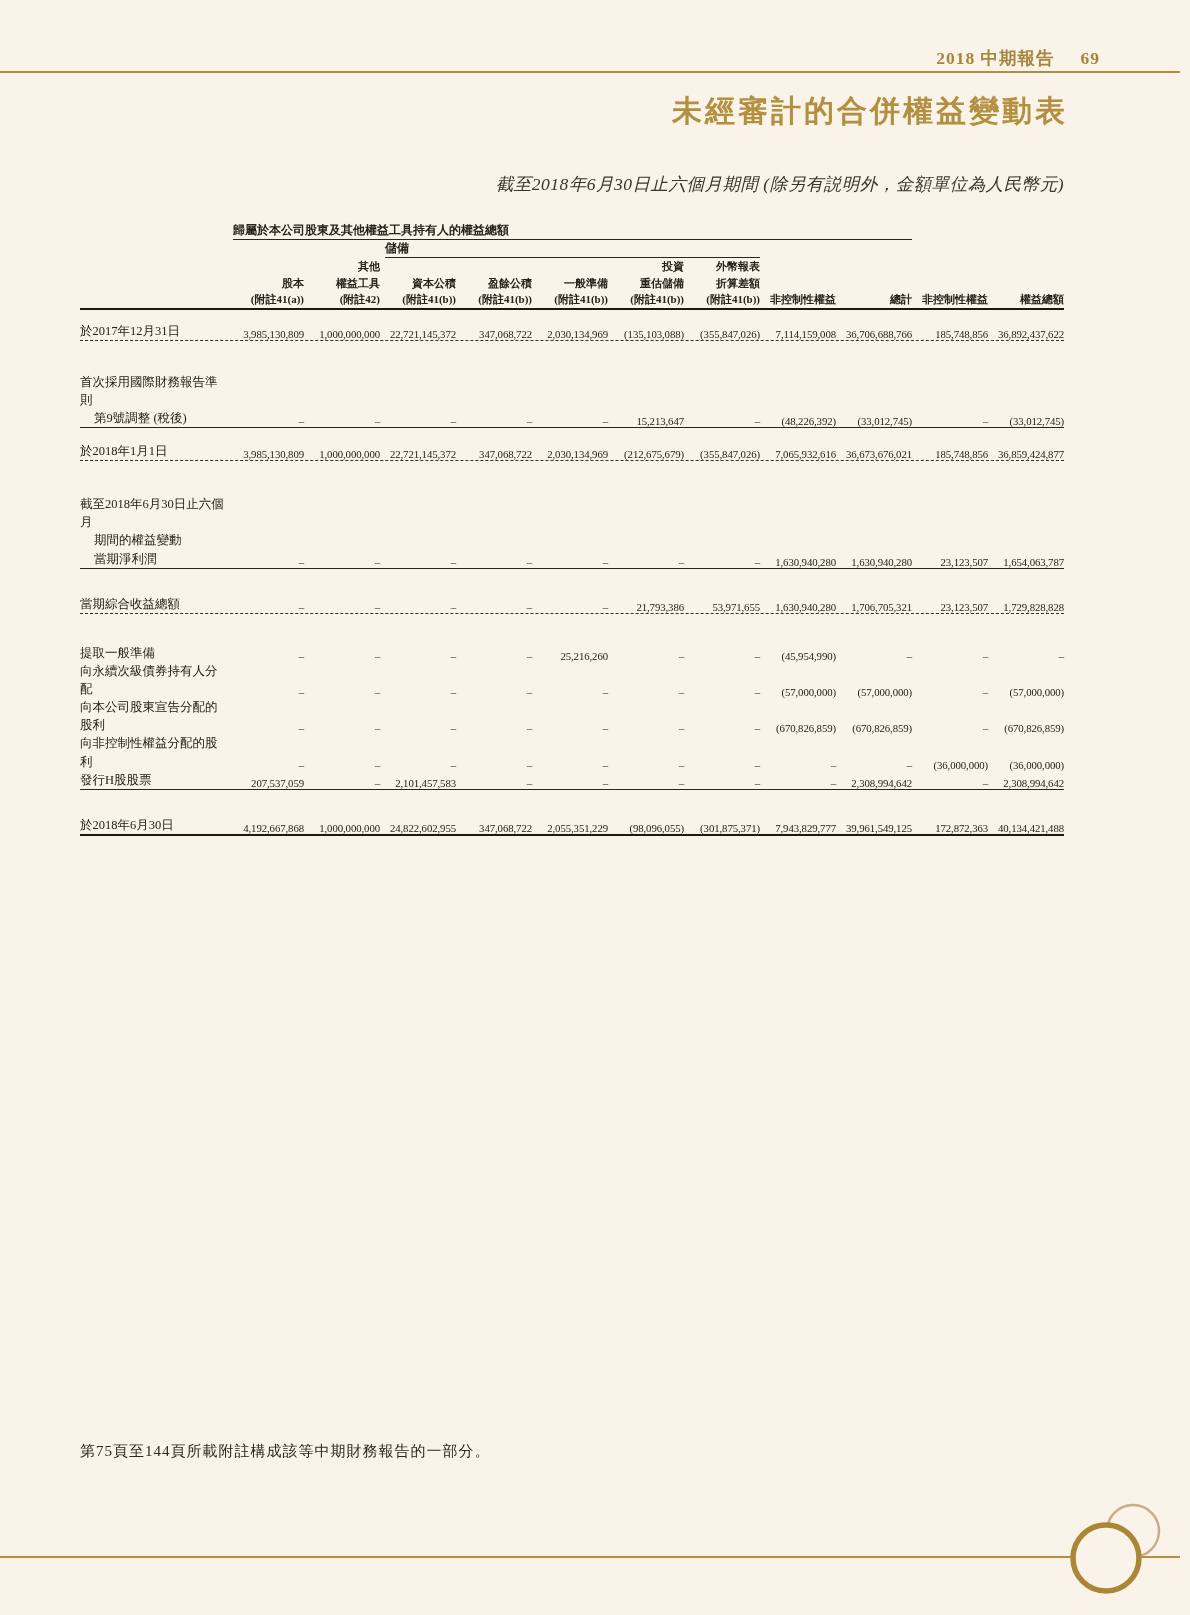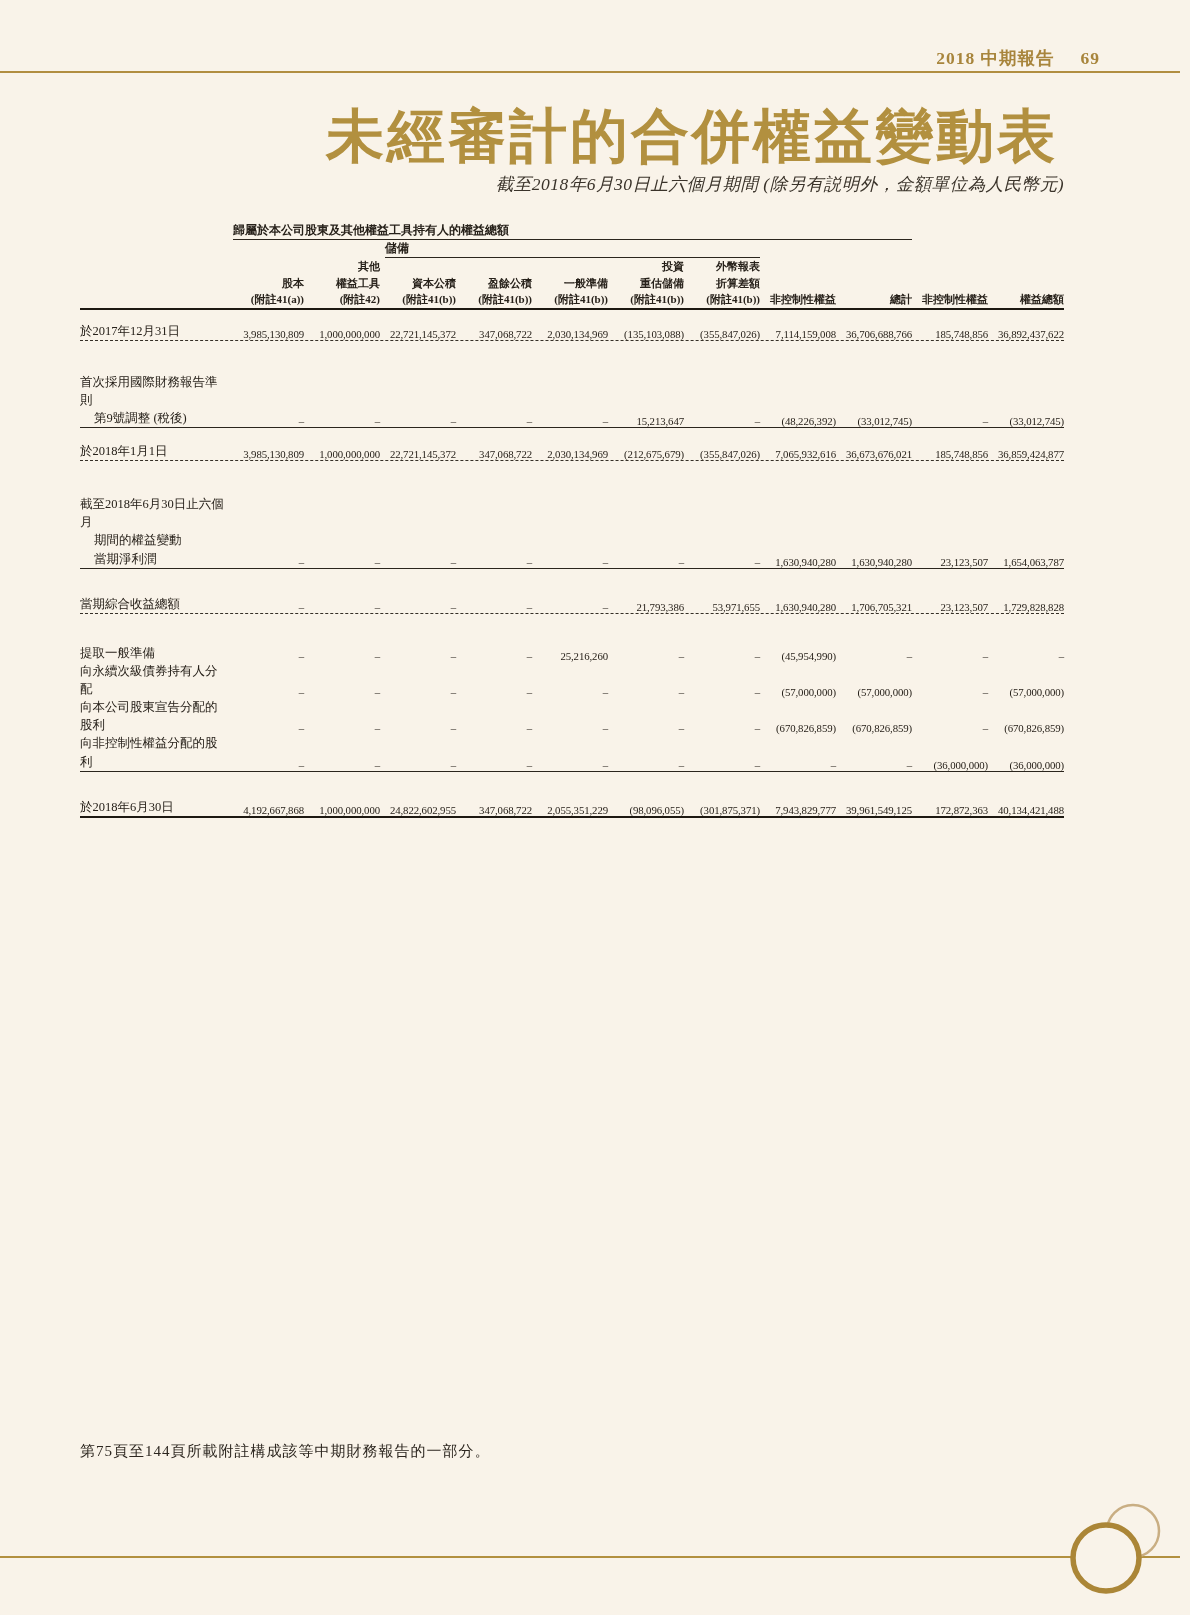--- a/index.html
+++ b/index.html
@@ -5,22 +5,22 @@
   html,body{margin:0;padding:0;background:#f9f3e9;}
   .page{position:relative;width:1180px;height:1615px;background:#f9f3e9;overflow:hidden;
         font-family:"Liberation Serif","DejaVu Serif",serif;color:#27211a;}
 
   
   .masthead{position:absolute;top:46px;right:80px;display:flex;align-items:baseline;gap:26px;
             color:#a8853c;font-weight:bold;font-size:17.5px;letter-spacing:1px;}
   .top-rule{position:absolute;top:71px;left:0;width:100%;height:2px;background:#b18e41;}
 
   
-  .title{position:absolute;top:94px;right:112px;margin:10px;text-align:right;
-         font-size:58px;font-weight:bold;color:#b2903f;letter-spacing:3px;line-height:1.15;}
+  .title{position:absolute;top:94px;right:112px;margin:0;text-align:right;
+         font-size:30px;font-weight:bold;color:#b2903f;letter-spacing:3px;line-height:1.15;}
   .subtitle{position:absolute;top:172px;right:116px;text-align:right;font-style:italic;
             font-size:17.5px;color:#3a332a;letter-spacing:.5px;}
 
   
   table.equity{position:absolute;top:222px;left:75px;width:992px;table-layout:fixed;
                border-collapse:separate;border-spacing:5px 0;}
   table.equity td{padding:0;}
   col.c-label{width:148px;}
   col.c-num{width:71px;}
 
@@ -317,20 +317,36 @@
           <td class="num">–</td>
           <td class="num">–</td>
           <td class="num">–</td>
           <td class="num">–</td>
           <td class="num">–</td>
           <td class="num">–</td>
           <td class="num">–</td>
           <td class="num">(36,000,000)</td>
           <td class="num">(36,000,000)</td>
         </tr>
+        <tr class="row">
+          <td class="label">
+            <div>發行H股股票</div>
+          </td>
+          <td class="num">207,537,059</td>
+          <td class="num">–</td>
+          <td class="num">2,101,457,583</td>
+          <td class="num">–</td>
+          <td class="num">–</td>
+          <td class="num">–</td>
+          <td class="num">–</td>
+          <td class="num">–</td>
+          <td class="num">2,308,994,642</td>
+          <td class="num">–</td>
+          <td class="num">2,308,994,642</td>
+        </tr>
         <tr class="rule rule-solid">
           <td colspan="12"></td>
         </tr>
         <tr class="spacer">
           <td colspan="12" style="height: 26px;"></td>
         </tr>
         <tr class="row">
           <td class="label">
             <div>於2018年6月30日</div>
           </td>

